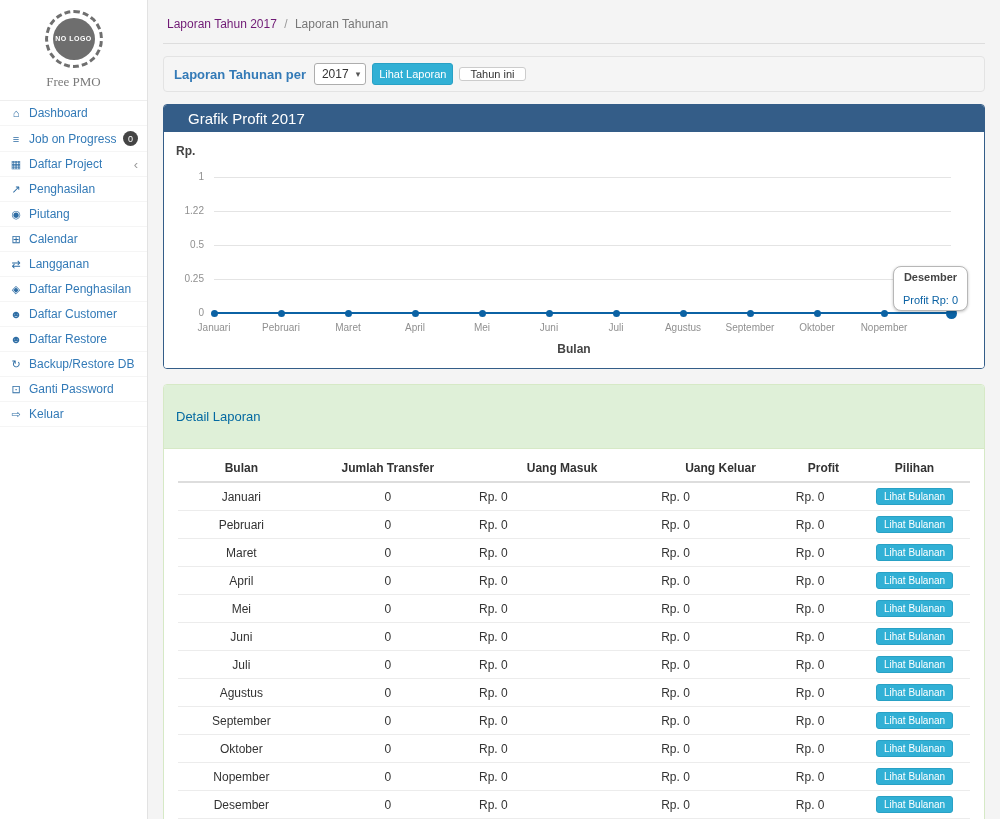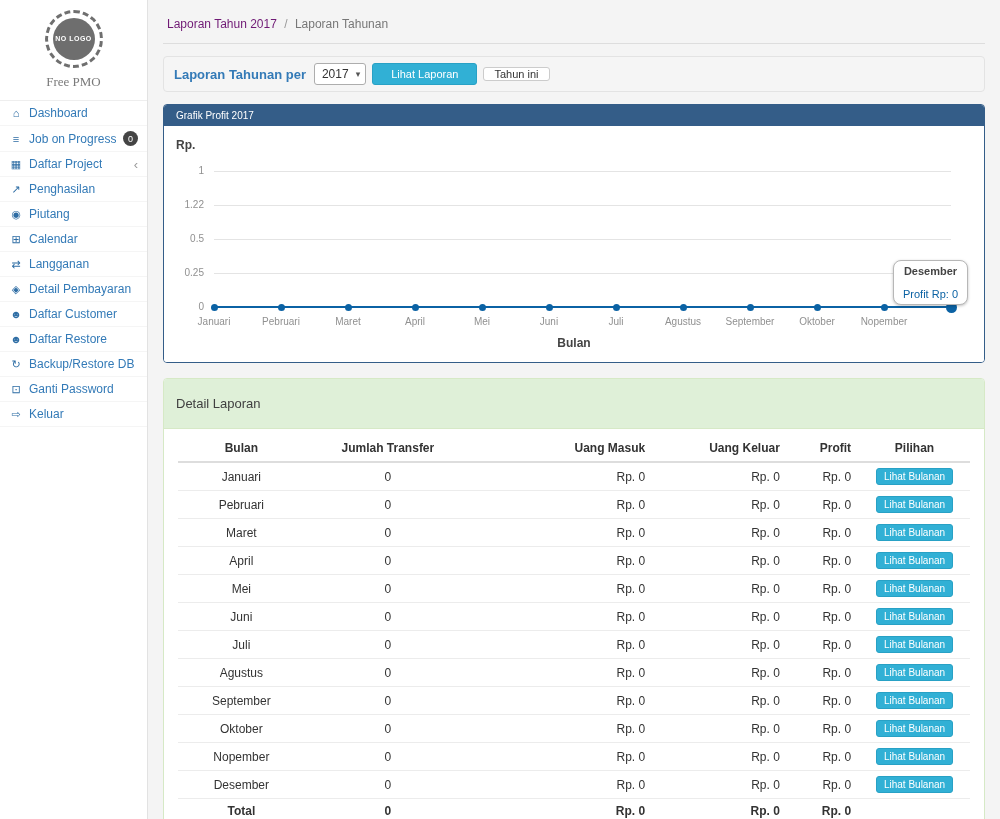--- a/index.html
+++ b/index.html
@@ -61,38 +61,38 @@
     padding:0 5px 0 7px; display:inline-flex; align-items:center; gap:7px;
     font-size:12px; color:#333; cursor:pointer;
   }
   .select-caret { font-size:9px; color:#555; }
   .btn {
     display:inline-flex; align-items:center; justify-content:center;
     border-radius:3px; cursor:pointer; font-family:inherit;
   }
   .btn-info {
     background:#31b0d5; border:1px solid #28a1c5; color:#fff;
-    font-size:11px; height:22px; padding:0 18px;
+    font-size:11px; height:22px; padding:0 6px;
   }
   .btn-default {
     background:#fff; border:1px solid #ccc; color:#333;
     font-size:11px; height:14px; padding:0 10px;
   }
   .btn-xs { height:17px; font-size:10px; padding:0 7px; }
 
   
   .panel { border-radius:4px; margin-top:12px; background:#fff; }
   .panel-primary { border:1px solid #345d88; }
   .panel-primary .panel-heading {
-    background:#345d88; color:#fff; padding:5px 12px; font-size:10px;
+    background:#345d88; color:#fff; padding:5px 24px; font-size:15px;
     border-radius:3px 3px 0 0;
   }
   .panel-success { border:1px solid #d6e9c6; margin-top:15px; }
   .panel-success .panel-heading {
-    background:#dff0d8; color:#404040; padding:17px 12px; font-size:13px;
+    background:#dff0d8; color:#0369a1; padding:24px 12px; font-size:13px;
     border-bottom:1px solid #d6e9c6; border-radius:3px 3px 0 0;
   }
 
   
   .chart-body { position:relative; height:236px; background:#fff; border-radius:0 0 3px 3px; }
   .chart-ylabel { position:absolute; left:12px; top:12px; font-weight:bold; font-size:12px; color:#444; }
   .chart-xlabel { position:absolute; left:0; right:0; top:210px; text-align:center; font-weight:bold; font-size:12px; color:#444; }
   .gridline { position:absolute; height:1px; background:#e4e4e4; }
   .ytick { position:absolute; font-size:10px; color:#909090; text-align:right; }
   .xtick { position:absolute; font-size:10px; color:#909090; text-align:center; width:80px; margin-left:-40px; white-space:nowrap; }
@@ -106,21 +106,21 @@
   .tt-title { font-size:11px; font-weight:bold; color:#444; white-space:nowrap; }
   .tt-value { font-size:11px; color:#0b62a4; margin-top:11px; white-space:nowrap; }
 
   
   .detail-body { padding:6px 14px 10px; }
   table.report { width:100%; border-collapse:collapse; font-size:12px; }
   table.report th { padding:6px 8px; border-bottom:2px solid #ddd; font-weight:bold; color:#333; }
   table.report td { padding:5px 8px; border-bottom:1px solid #ececec; color:#333; }
   table.report tr.total-row td { font-weight:bold; border-bottom:none; }
   .al-center { text-align:center; }
-  .al-right { text-align:right; }
+  .al-right { }
   table.report th:nth-child(1){ width:16%; }
   table.report th:nth-child(2){ width:21%; }
   table.report th:nth-child(3){ width:23%; }
   table.report th:nth-child(4){ width:17%; }
   table.report th:nth-child(5){ width:9%; }
   table.report th:nth-child(6){ width:14%; }
 </style>
 </head>
 <body>
 
@@ -160,21 +160,21 @@
           <a class="menu-item">
             <span class="mi-icon">⊞</span>
             <span class="mi-label">Calendar</span>
           </a>
           <a class="menu-item">
             <span class="mi-icon">⇄</span>
             <span class="mi-label">Langganan</span>
           </a>
           <a class="menu-item">
             <span class="mi-icon">◈</span>
-            <span class="mi-label">Detail Pembayaran</span>
+            <span class="mi-label">Daftar Penghasilan</span>
           </a>
           <a class="menu-item">
             <span class="mi-icon">☻</span>
             <span class="mi-label">Daftar Customer</span>
           </a>
           <a class="menu-item">
             <span class="mi-icon">☻</span>
             <span class="mi-label">Daftar Restore</span>
           </a>
           <a class="menu-item">

